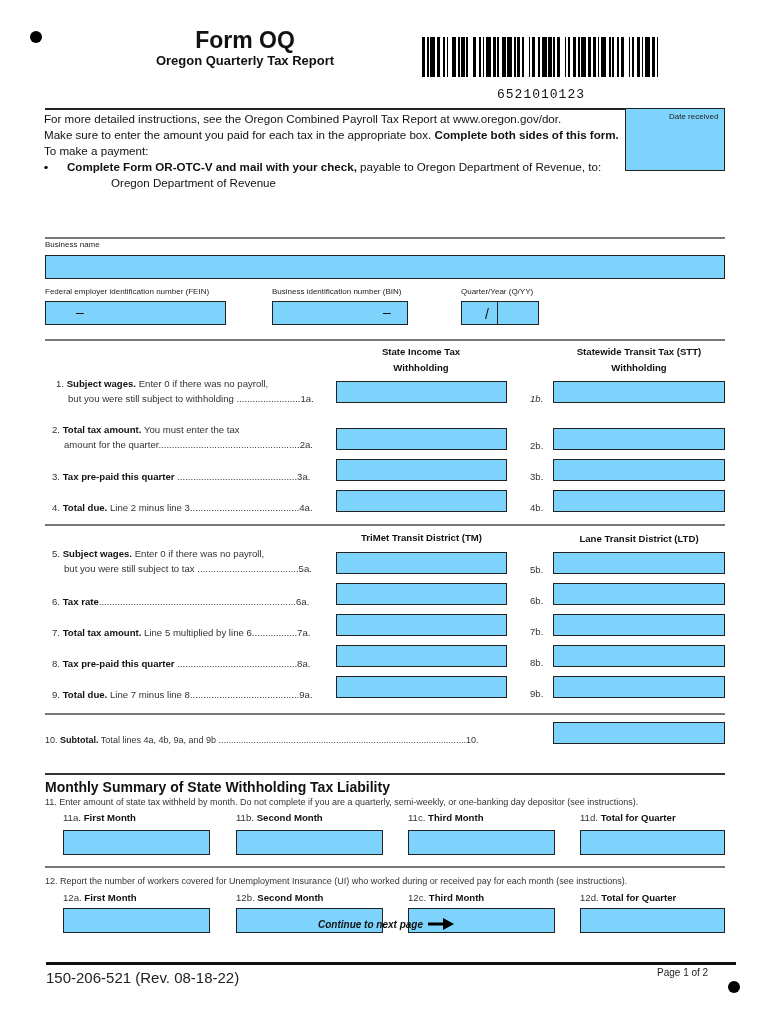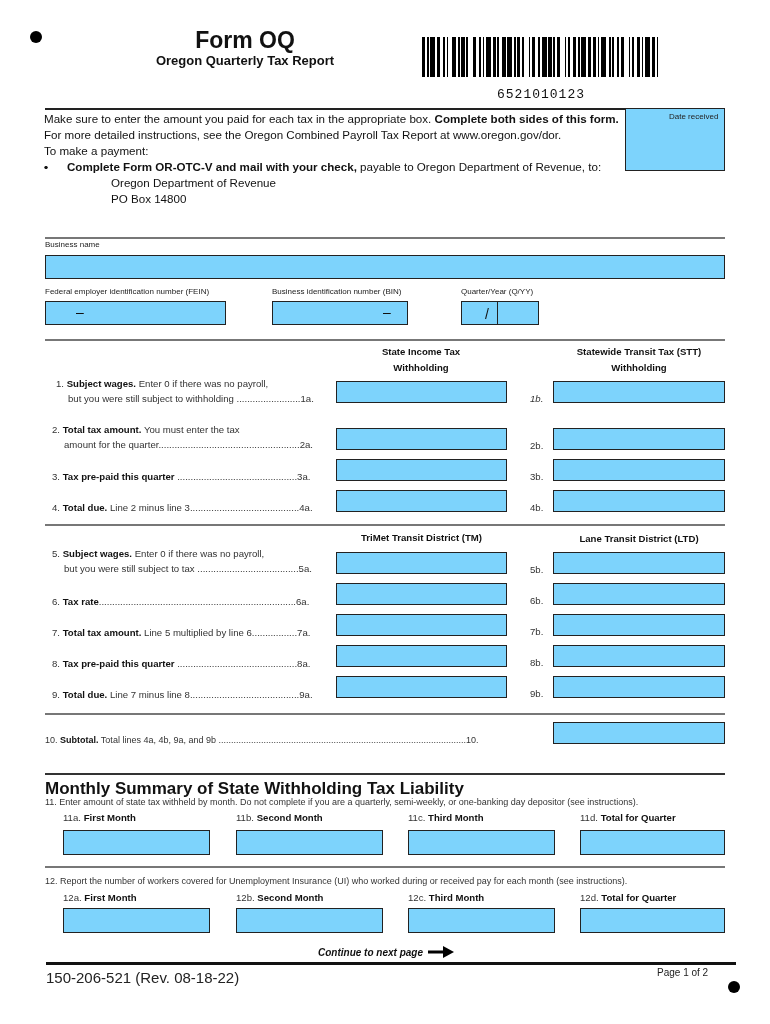--- a/index.html
+++ b/index.html
@@ -20,21 +20,21 @@
   .intro .bullet { position:absolute; left:0; }
   .box { border:1.5px solid #222; box-sizing:border-box; background:#7dd3fc;padding-left:40px; }
   .small { font-size:8px; color:#222; }
   .lbl { font-size:9px; color:#222; white-space:nowrap; }
   .row-text { font-size:9.6px; white-space:nowrap; line-height:15px; color:#333; }
   .row-text b { color:#111; }
   .col-head { font-size:9.6px; font-weight:bold; text-align:center; line-height:16px; }
   .lineref { font-size:9.6px; color:#333; }
   .mon-lbl { font-size:9.6px; white-space:nowrap; color:#333; }
   .mon-lbl b { color:#111; }
-  .section-h { font-size:17px; font-weight:bold; }
+  .section-h { font-size:14px; font-weight:bold; }
   .footer { font-size:15px; color:#222; }
   .cont { font-size:10px; font-weight:bold; font-style:italic; }
   input.fld { border:none; outline:none; background:transparent; width:100%; height:100%;
               box-sizing:border-box; padding:2px 4px; font-family:"Liberation Sans", sans-serif; font-size:11px; }
 </style>
 </head>
 <body>
 
 <div class="abs dot" style="left:30px;top:31px;"></div>
 <div class="abs dot" style="left:728px;top:981px;"></div>
@@ -142,32 +142,31 @@
   </div>
 <div class="abs barcode-num" style="left:497px;top:87px;">6521010123</div>
 
 <div class="abs hr" style="left:45px;top:108px;width:580px;"></div>
 
 <div class="abs box" style="left:625px;top:108px;width:100px;height:63px;">
   <div class="small" style="padding:3px 3px;">Date received</div>
 </div>
 
 <div class="abs intro" style="left:44px;top:111px;width:580px;">
+  <div class="line">For more detailed instructions, see the Oregon Combined Payroll Tax Report at www.oregon.gov/dor.</div>
   <div class="line"><span>Make sure to enter the amount you paid for each tax in the appropriate box. </span><b>Complete both sides of this form.</b></div>
-  <div class="line">For more detailed instructions, see the Oregon Combined Payroll Tax Report at www.oregon.gov/dor.</div>
   <div class="line">To make a payment:</div>
   <div class="line" style="position:relative;padding-left:23px;">
     <span class="bullet">•</span>
   </div>
   <div class="line" style="position:relative;padding-left:23px;">
     <span class="bullet">•</span>
     <b>Complete Form OR-OTC-V and mail with your check,</b><span> payable to Oregon Department of Revenue, to:</span>
   </div>
   <div class="line" style="padding-left:67px;">Oregon Department of Revenue</div>
-  <div class="line" style="padding-left:67px;">PO Box 14800</div>
 </div>
 
 <div class="abs hr-thin" style="left:45px;top:237px;width:680px;height:2px;"></div>
 
 <div class="abs lbl" style="left:45px;top:240px;font-size:8px;">Business name</div>
 <div class="abs box" style="left:45px;top:255px;width:680px;height:24px;">
   <input class="fld" value="" style="">
 </div>
 
 <div class="abs lbl" style="left:45px;top:287px;font-size:8px;">Federal employer identification number (FEIN)</div>
@@ -294,21 +293,21 @@
 <div class="abs mon-lbl" style="left:63px;top:892px;"><span>12a.</span> <b>First Month</b></div>
 <div class="abs mon-lbl" style="left:236px;top:892px;"><span>12b.</span> <b>Second Month</b></div>
 <div class="abs mon-lbl" style="left:408px;top:892px;"><span>12c.</span> <b>Third Month</b></div>
 <div class="abs mon-lbl" style="left:580px;top:892px;"><span>12d.</span> <b>Total for Quarter</b></div>
 
 <div class="abs box" style="left:63px;top:908px;width:147px;height:25px;"><input class="fld" style=""></div>
 <div class="abs box" style="left:236px;top:908px;width:147px;height:25px;"><input class="fld" style=""></div>
 <div class="abs box" style="left:408px;top:908px;width:147px;height:25px;"><input class="fld" style=""></div>
 <div class="abs box" style="left:580px;top:908px;width:145px;height:25px;"><input class="fld" style=""></div>
 
-<div class="abs cont" style="left:318px;top:946px;display:flex;align-items:center;gap:5px;">
+<div class="abs cont" style="left:318px;top:918px;display:flex;align-items:center;gap:5px;">
   <span>Continue to next page</span>
   <svg width="26" height="12" viewBox="0 0 26 12">
       <rect x="0" y="4.5" width="16" height="3" fill="#000"></rect>
       <polygon points="15,0 26,6 15,12" fill="#000"></polygon>
     </svg>
 </div>
 
 <div class="abs hr-thick" style="left:46px;top:962px;width:690px;"></div>
 <div class="abs footer" style="left:46px;top:969px;">150-206-521 (Rev. 08-18-22)</div>
 <div class="abs footer" style="left:657px;top:967px;font-size:10px;">Page 1 of 2</div>

